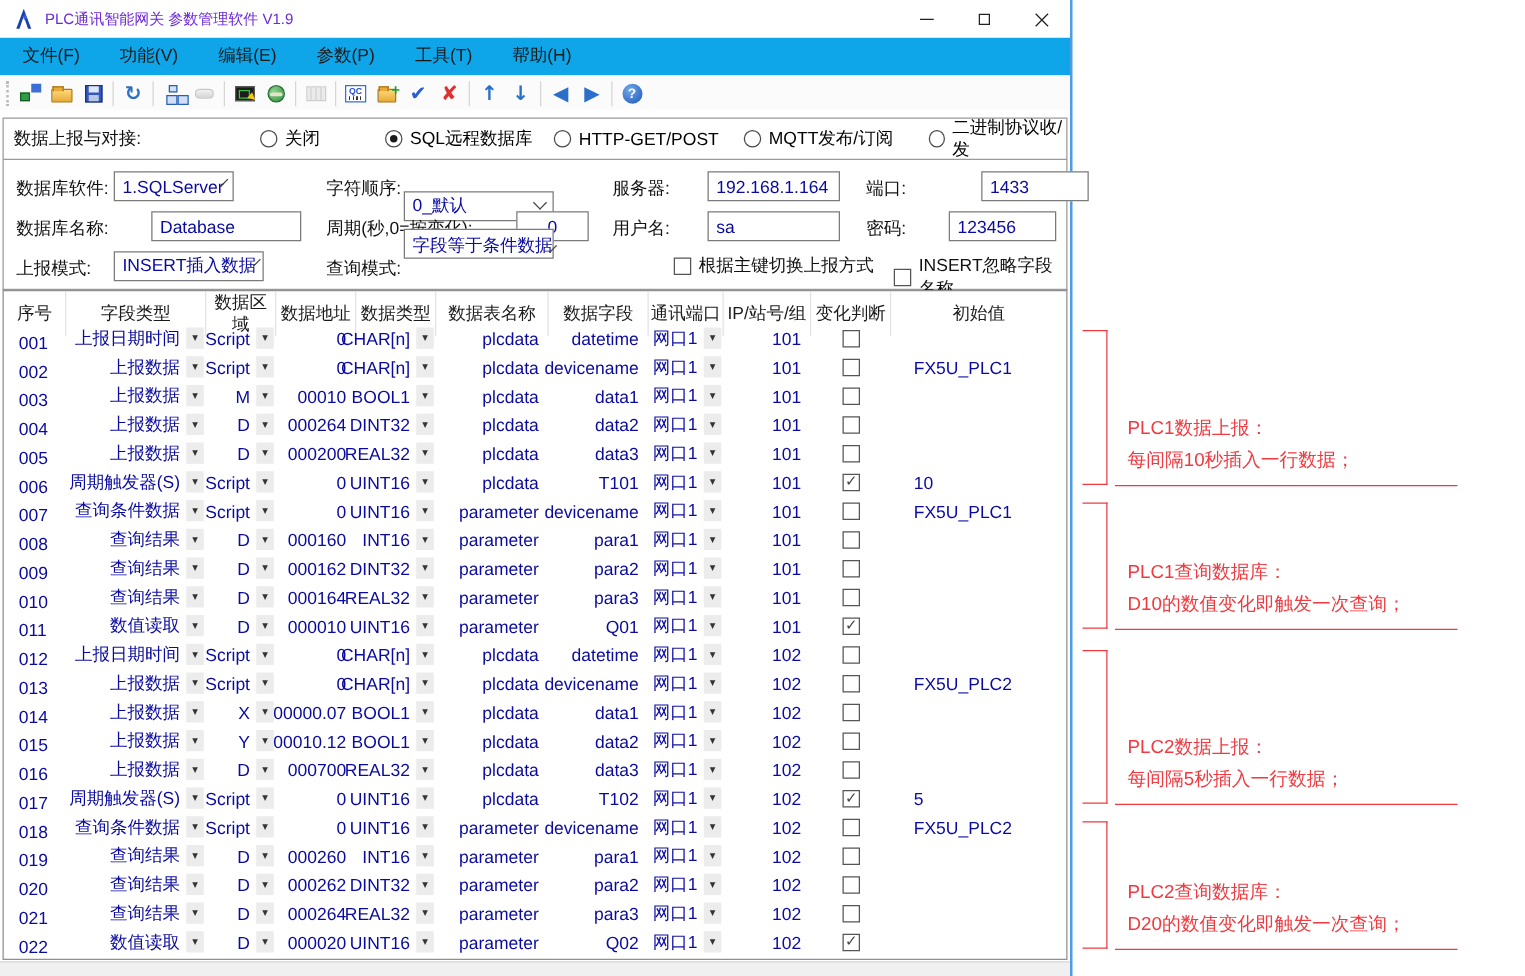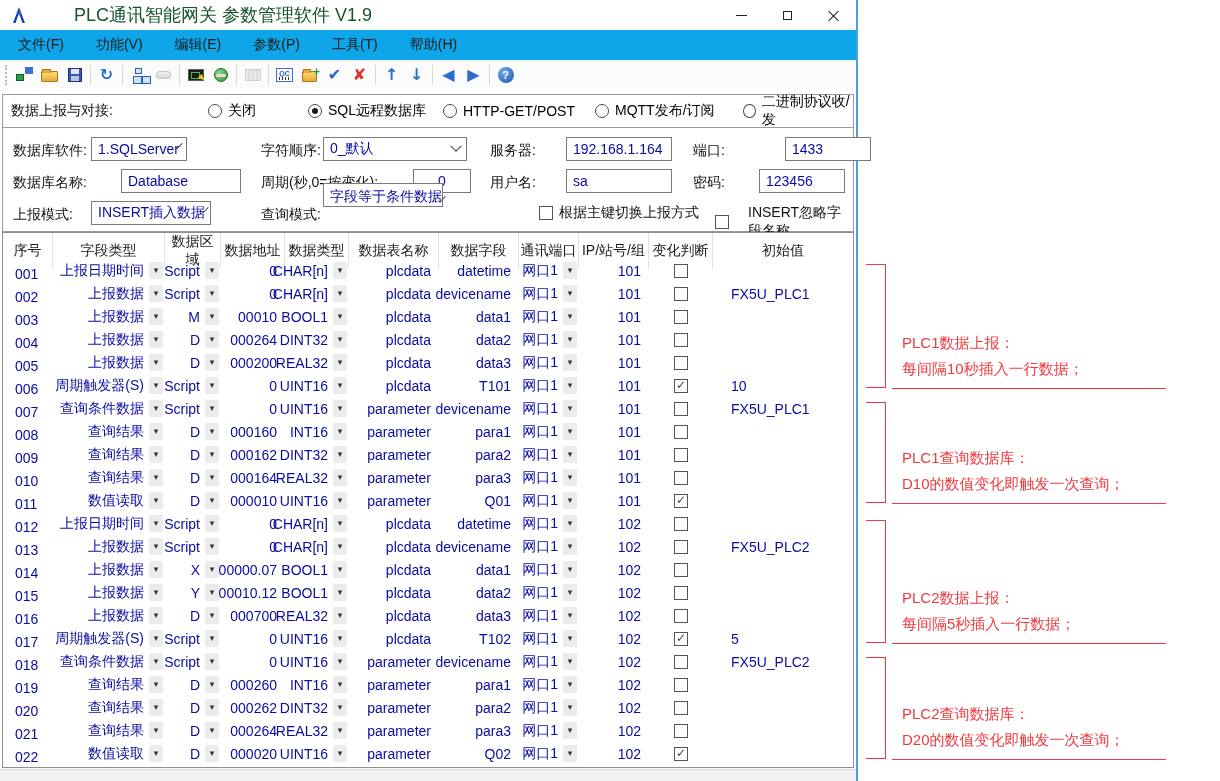--- a/index.html
+++ b/index.html
@@ -5,21 +5,21 @@
   * { margin:0; padding:0; box-sizing:border-box; }
   html,body { width:1220px; height:781px; background:#fff; font-family:"Liberation Sans","DejaVu Sans",sans-serif; overflow:hidden; }
   #stage { position:relative; width:1220px; height:781px; background:#fff; }
 
   
   #appwin { position:absolute; left:0; top:0; width:858px; height:781px; background:#fff; border-right:2px solid #4f9ce0; }
 
   
   .titlebar { position:relative; height:30px; background:#fff; display:flex; align-items:center; }
   .app-icon { width:18px; height:18px; margin:0 8px 0 10px; }
-  .title-text { font-size:18px; color:#14532d;margin-left:38px; }
+  .title-text { font-size:12px; color:#6d28d9; }
   .win-btns { position:absolute; right:0; top:0; height:30px; display:flex; }
   .win-btn { width:46px; height:30px; display:flex; align-items:center; justify-content:center; cursor:default; }
   .glyph-min { width:11px; height:0; border-top:1px solid #222; }
   .glyph-max { width:9px; height:9px; border:1px solid #222; }
   .glyph-close { position:relative; width:11px; height:11px; }
   .glyph-close::before,.glyph-close::after { content:""; position:absolute; left:5px; top:-1px; width:1px; height:14px; background:#222; }
   .glyph-close::before { transform:rotate(45deg); }
   .glyph-close::after { transform:rotate(-45deg); }
 
   
@@ -228,21 +228,21 @@
         </div>
       </div>
 
     <div class="panel" id="form-panel">
       <span class="frm fld-label" style="left:10px;top:14px;">数据库软件:</span>
       <div class="frm combo" style="left:88px;top:9px;width:96px;">
         <span class="cval">1.SQLServer</span>
           <span class="chev"></span>
       </div>
       <span class="frm fld-label" style="left:258px;top:14px;">字符顺序:</span>
-      <div class="frm combo" style="left:320px;top:9px;width:144px;">
+      <div class="frm combo" style="left:320px;top:25px;width:120px;">
         <span class="cval">0_默认</span>
           <span class="chev"></span>
       </div>
       <span class="frm fld-label" style="left:487px;top:14px;">服务器:</span>
       <input class="frm tb" style="left: 533px; top: 9px; width: 106px;" value="192.168.1.164">
       <span class="frm fld-label" style="left:690px;top:14px;">端口:</span>
       <input class="frm tb" style="left: 752px; top: 9px; width: 86px;" value="1433">
 
       <span class="frm fld-label" style="left:10px;top:46px;">数据库名称:</span>
       <input class="frm tb" style="left: 88px; top: 41px; width: 120px;" value="Database">
@@ -260,21 +260,21 @@
       </div>
       <span class="frm fld-label" style="left:258px;top:78px;">查询模式:</span>
       <div class="frm combo" style="left:320px;top:55px;width:120px;align-items:flex-end;">
         <span class="cval">字段等于条件数据</span>
           <span class="chev"></span>
       </div>
       <div class="frm cbx" style="left:536px;top:76px;">
         <span class="cb"></span>
           <span>根据主键切换上报方式</span>
       </div>
-      <div class="frm cbx" style="left:712px;top:76px;gap:13px;">
+      <div class="frm cbx" style="left:712px;top:76px;">
         <span class="cb"></span>
           <span>INSERT忽略字段名称</span>
       </div>
     </div>
 
     <div class="panel" id="table-panel">
       <div class="grid-head" id="grid-head">
           <div class="hc">序号</div>
           <div class="hc">字段类型</div>
           <div class="hc">数据区域</div>

